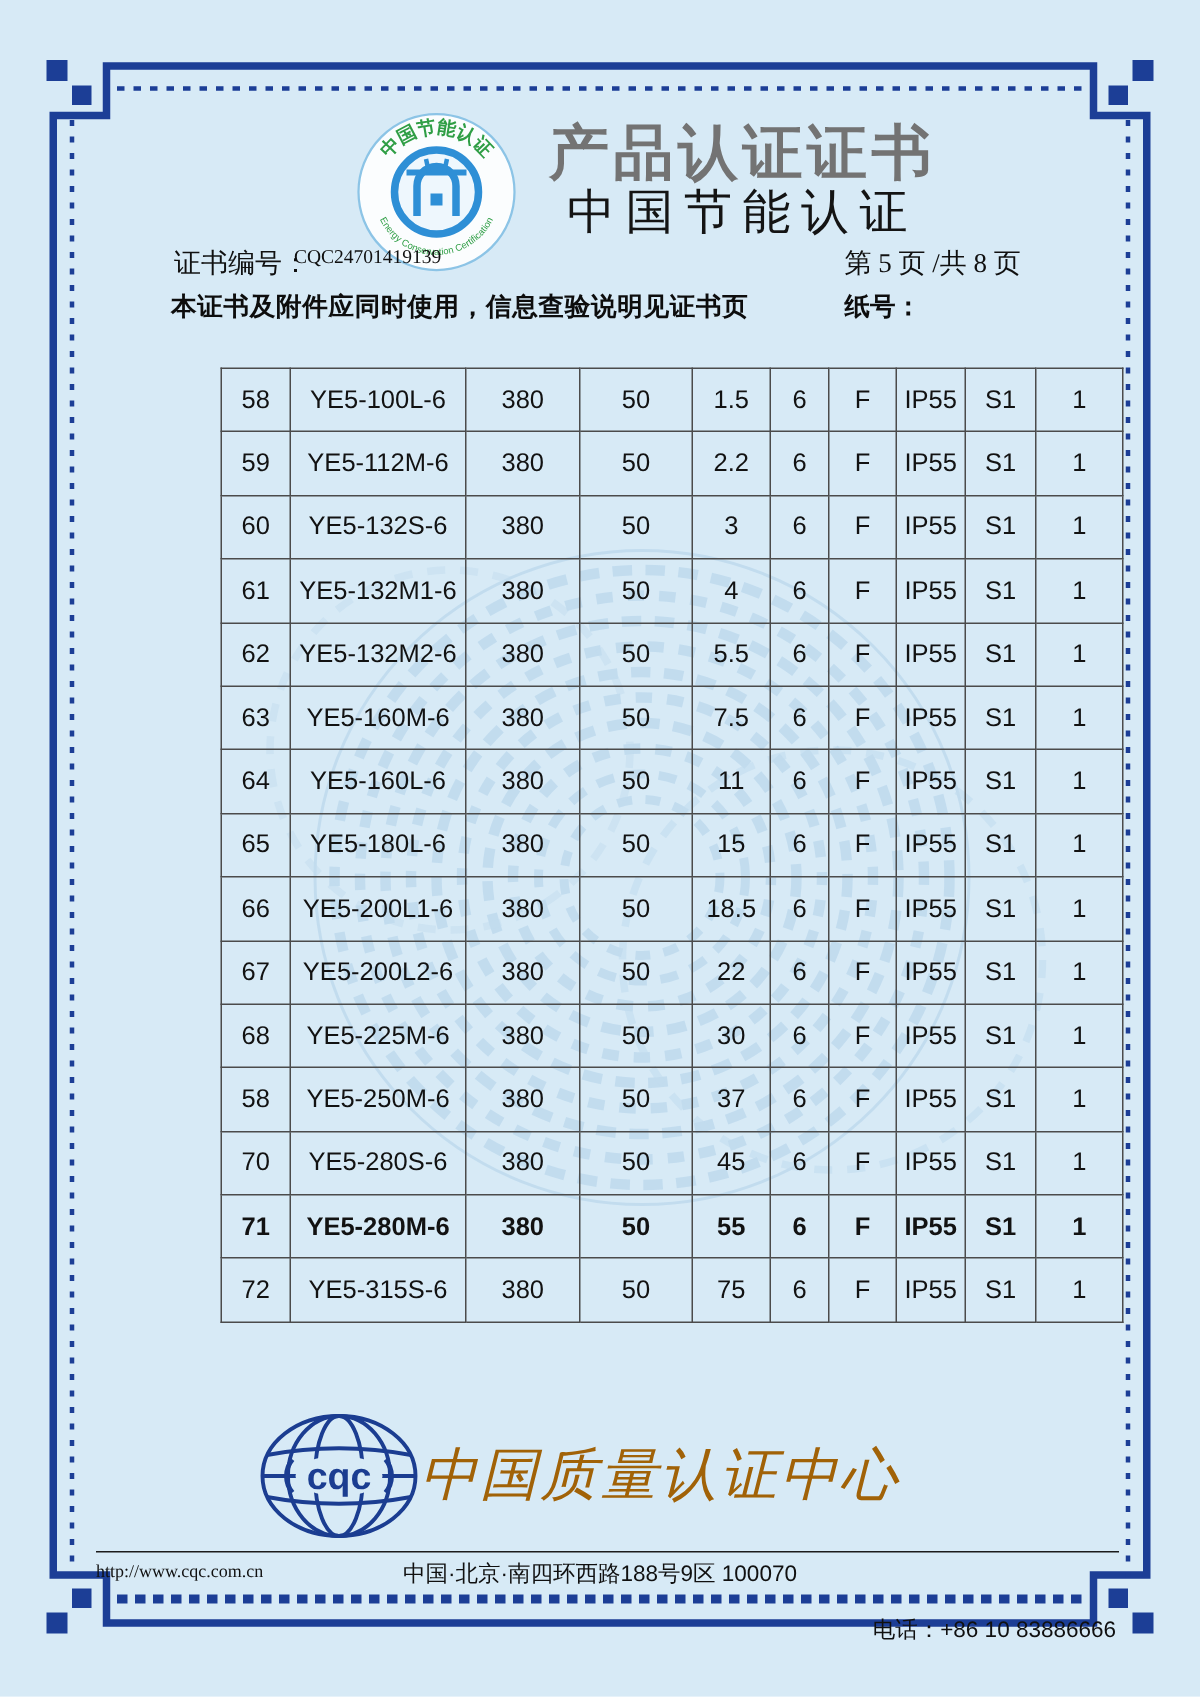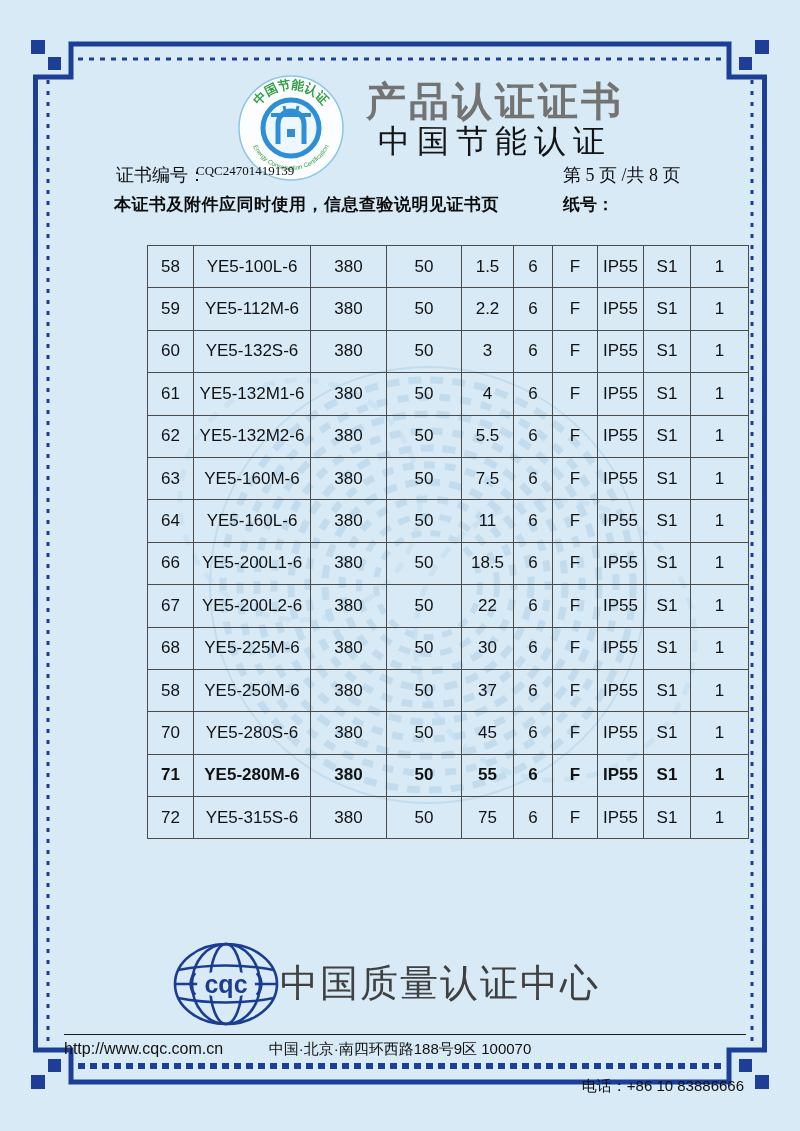--- a/index.html
+++ b/index.html
@@ -51,26 +51,26 @@
     text-align:center;vertical-align:middle;
     font-size:17px;color:#121212;
     padding:0;overflow:hidden;white-space:nowrap;
   }
   table.data-table tr.bold td{font-weight:bold;}
 
   
   .cqc-logo{left:171px;top:938px;width:110px;height:92px;}
   .org-name{
     left:280px;top:958px;
-    font-size:38px;letter-spacing:2px;color:#404040;
-    white-space:nowrap;font-weight:500;
+    font-size:38px;letter-spacing:2px;color:#a16207;
+    white-space:nowrap;font-weight:500;font-style:italic;
   }
   .footer-rule{left:64px;top:1034px;width:682px;height:1px;background:#1b1b1b;}
   .footer-text{top:1040px;font-size:15px;color:#101010;white-space:nowrap;}
-  .footer-url{left:64px;font-family:Liberation Sans, sans-serif;font-size:16px;}
+  .footer-url{left:64px;font-family:Liberation Serif, serif;font-size:12px;}
   .footer-address{left:0;width:800px;text-align:center;}
   .footer-phone{right:56px;text-align:right;margin-top:37px;}
 </style>
 </head>
 <body>
 
 <div class="page">
 
   <svg id="watermark" width="800" height="1131" viewBox="0 0 800 1131" aria-hidden="true">
     <g fill="none" stroke="#aecfe8">
@@ -233,20 +233,32 @@
           <td>380</td>
           <td>50</td>
           <td>11</td>
           <td>6</td>
           <td>F</td>
           <td>IP55</td>
           <td>S1</td>
           <td>1</td>
         </tr>
         <tr>
+          <td>65</td>
+          <td>YE5-180L-6</td>
+          <td>380</td>
+          <td>50</td>
+          <td>15</td>
+          <td>6</td>
+          <td>F</td>
+          <td>IP55</td>
+          <td>S1</td>
+          <td>1</td>
+        </tr>
+        <tr>
           <td>66</td>
           <td>YE5-200L1-6</td>
           <td>380</td>
           <td>50</td>
           <td>18.5</td>
           <td>6</td>
           <td>F</td>
           <td>IP55</td>
           <td>S1</td>
           <td>1</td>

